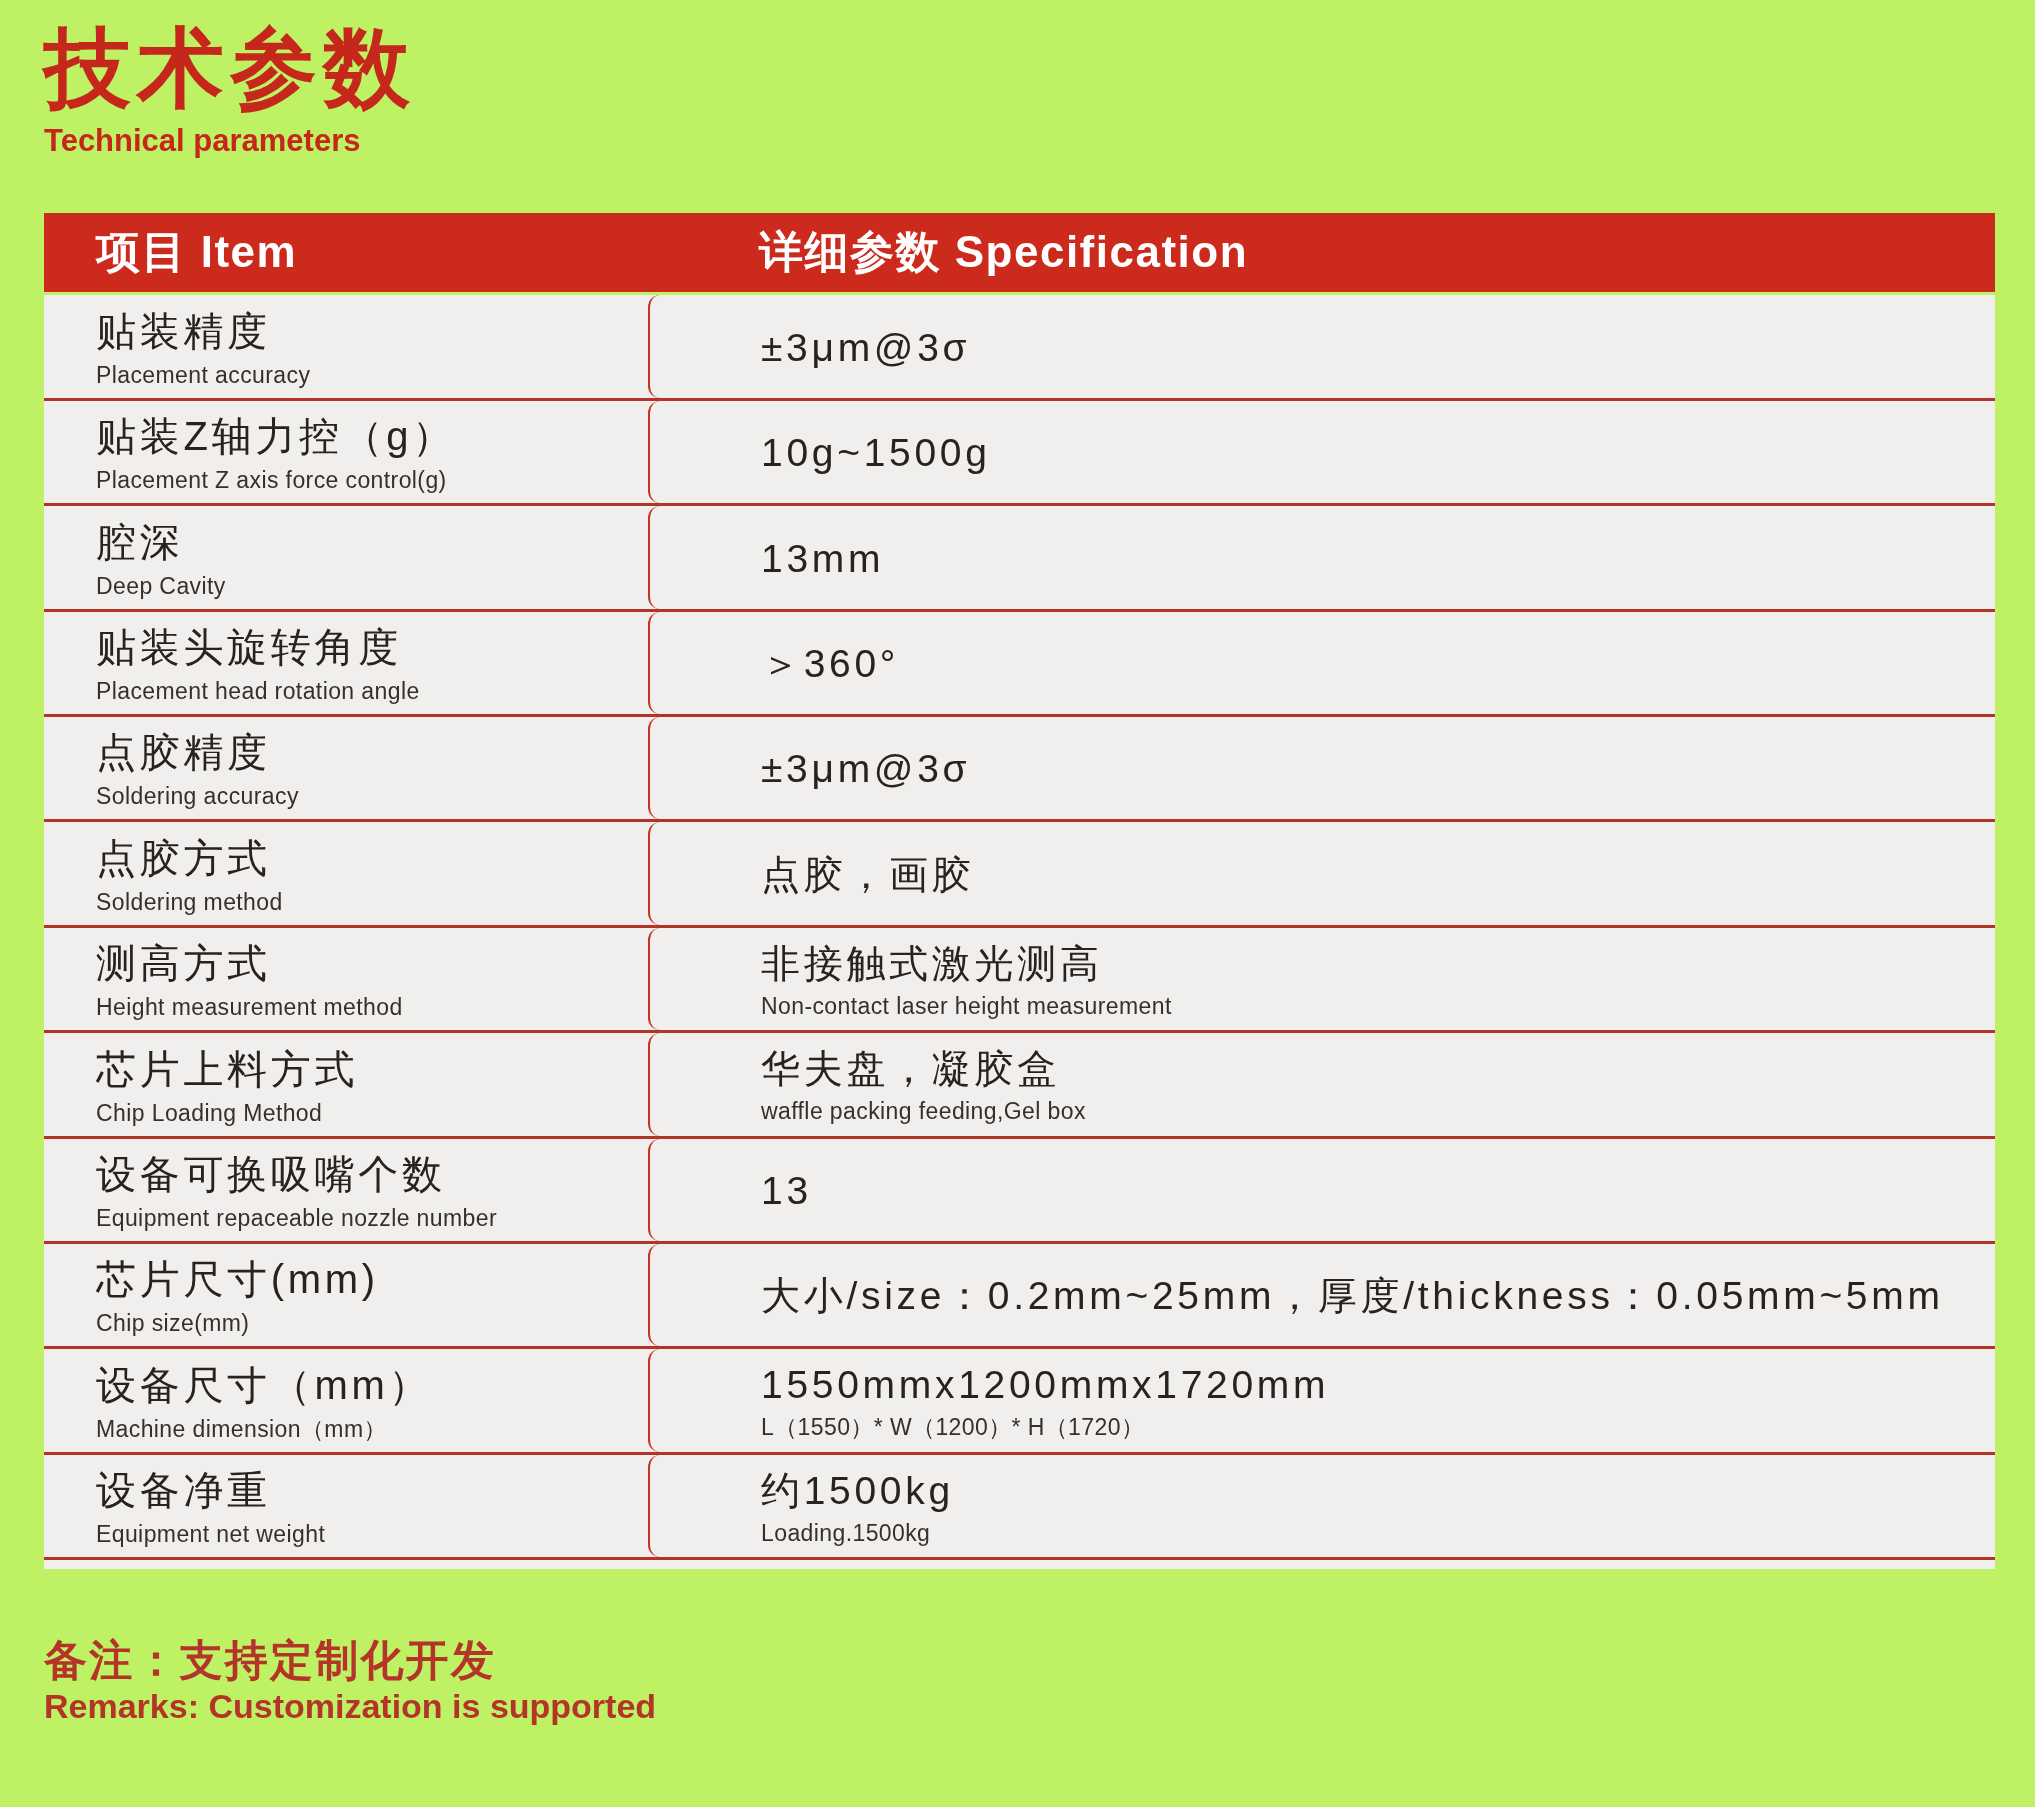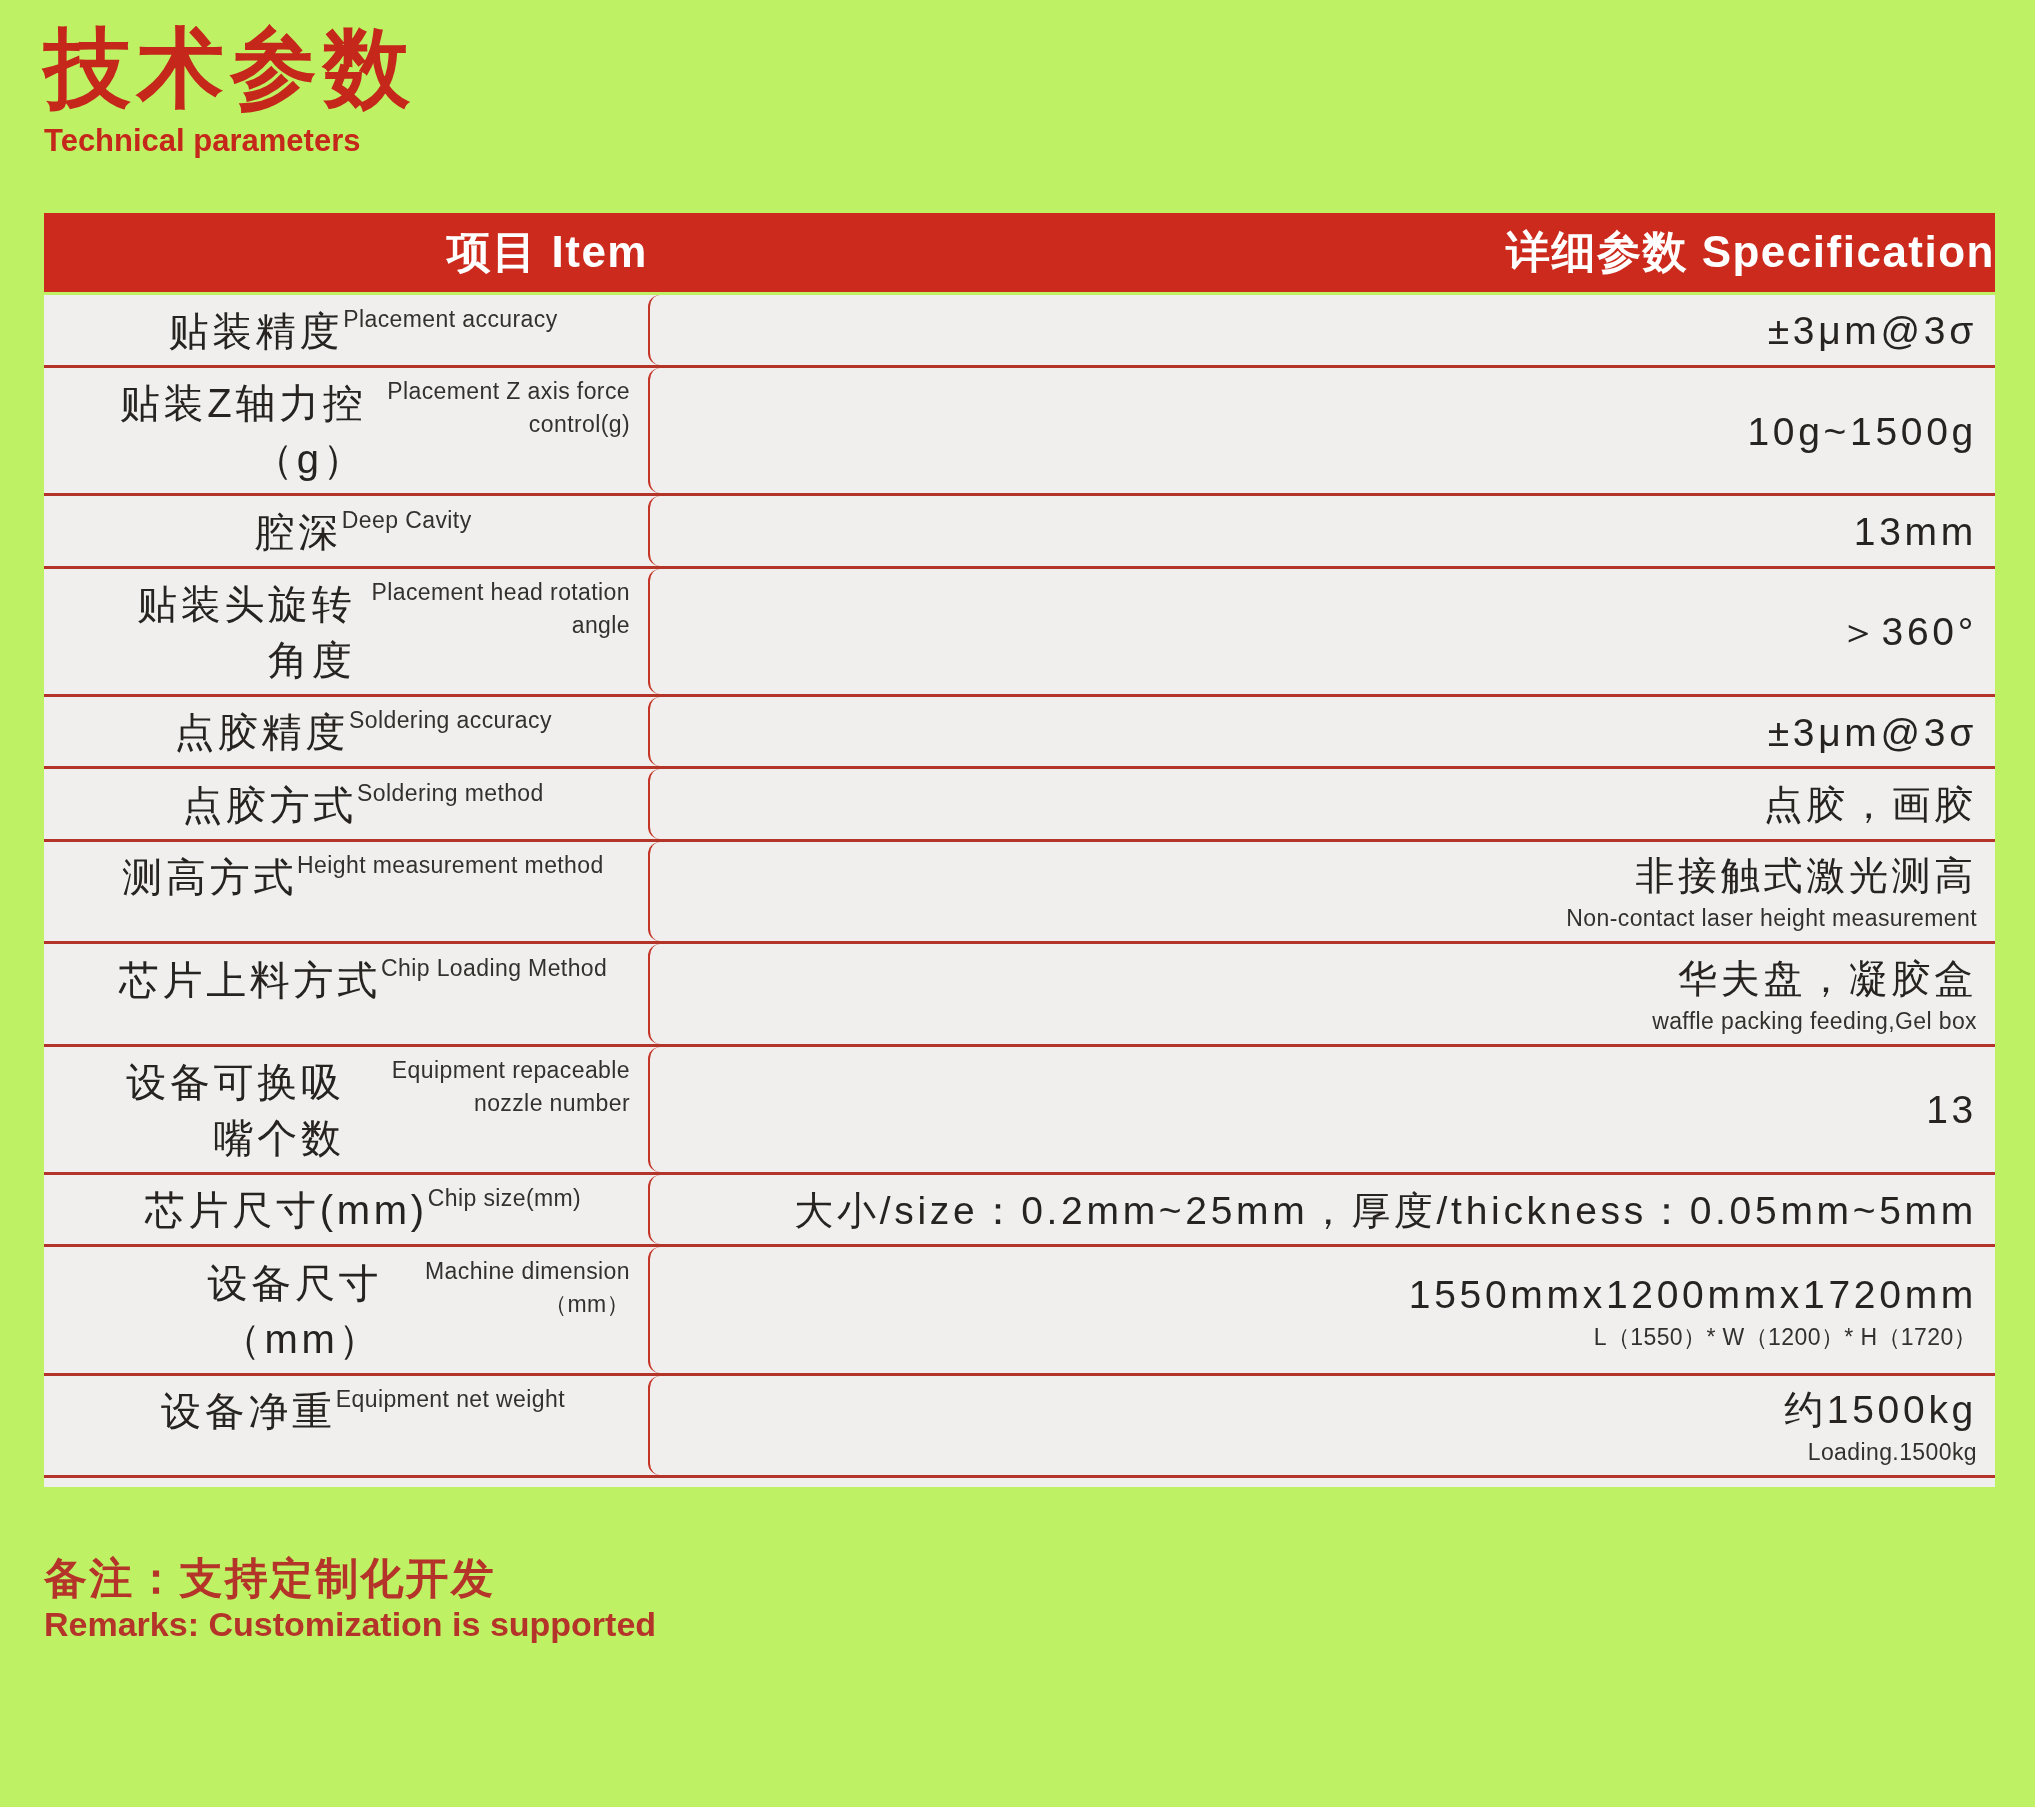--- a/index.html
+++ b/index.html
@@ -29,21 +29,20 @@
     color: #c5271b;
     font-size: 31px;
     font-weight: 700;
     line-height: 39px;
     margin-top: 4.4px;
   }
   
   .spec-table {
     margin-top: 53px;
     width: 1951px;
-    text-align: right;
   }
   .thead {
     display: flex;
     align-items: center;
     background: #cb2a1d;
     height: 79px;
     color: #ffffff;
     font-size: 44px;
     font-weight: 600;
     letter-spacing: 1.5px;
@@ -69,21 +68,21 @@
   }
   .row + .row {
     border-top: 3.7px solid #b5342a;
   }
   .cell-item {
     width: 604px;
     flex-shrink: 0;
     box-sizing: border-box;
     padding: 7.4px 18px 6px 52px;
     display: flex;
-    flex-direction: row;
+    flex-direction: column;
     justify-content: center;
   }
   .cell-spec {
     flex: 1;
     box-sizing: border-box;
     border-left: 2.2px solid #c43427;
     padding: 7.4px 18px 6px 111px;
     display: flex;
     flex-direction: column;
     justify-content: center;

